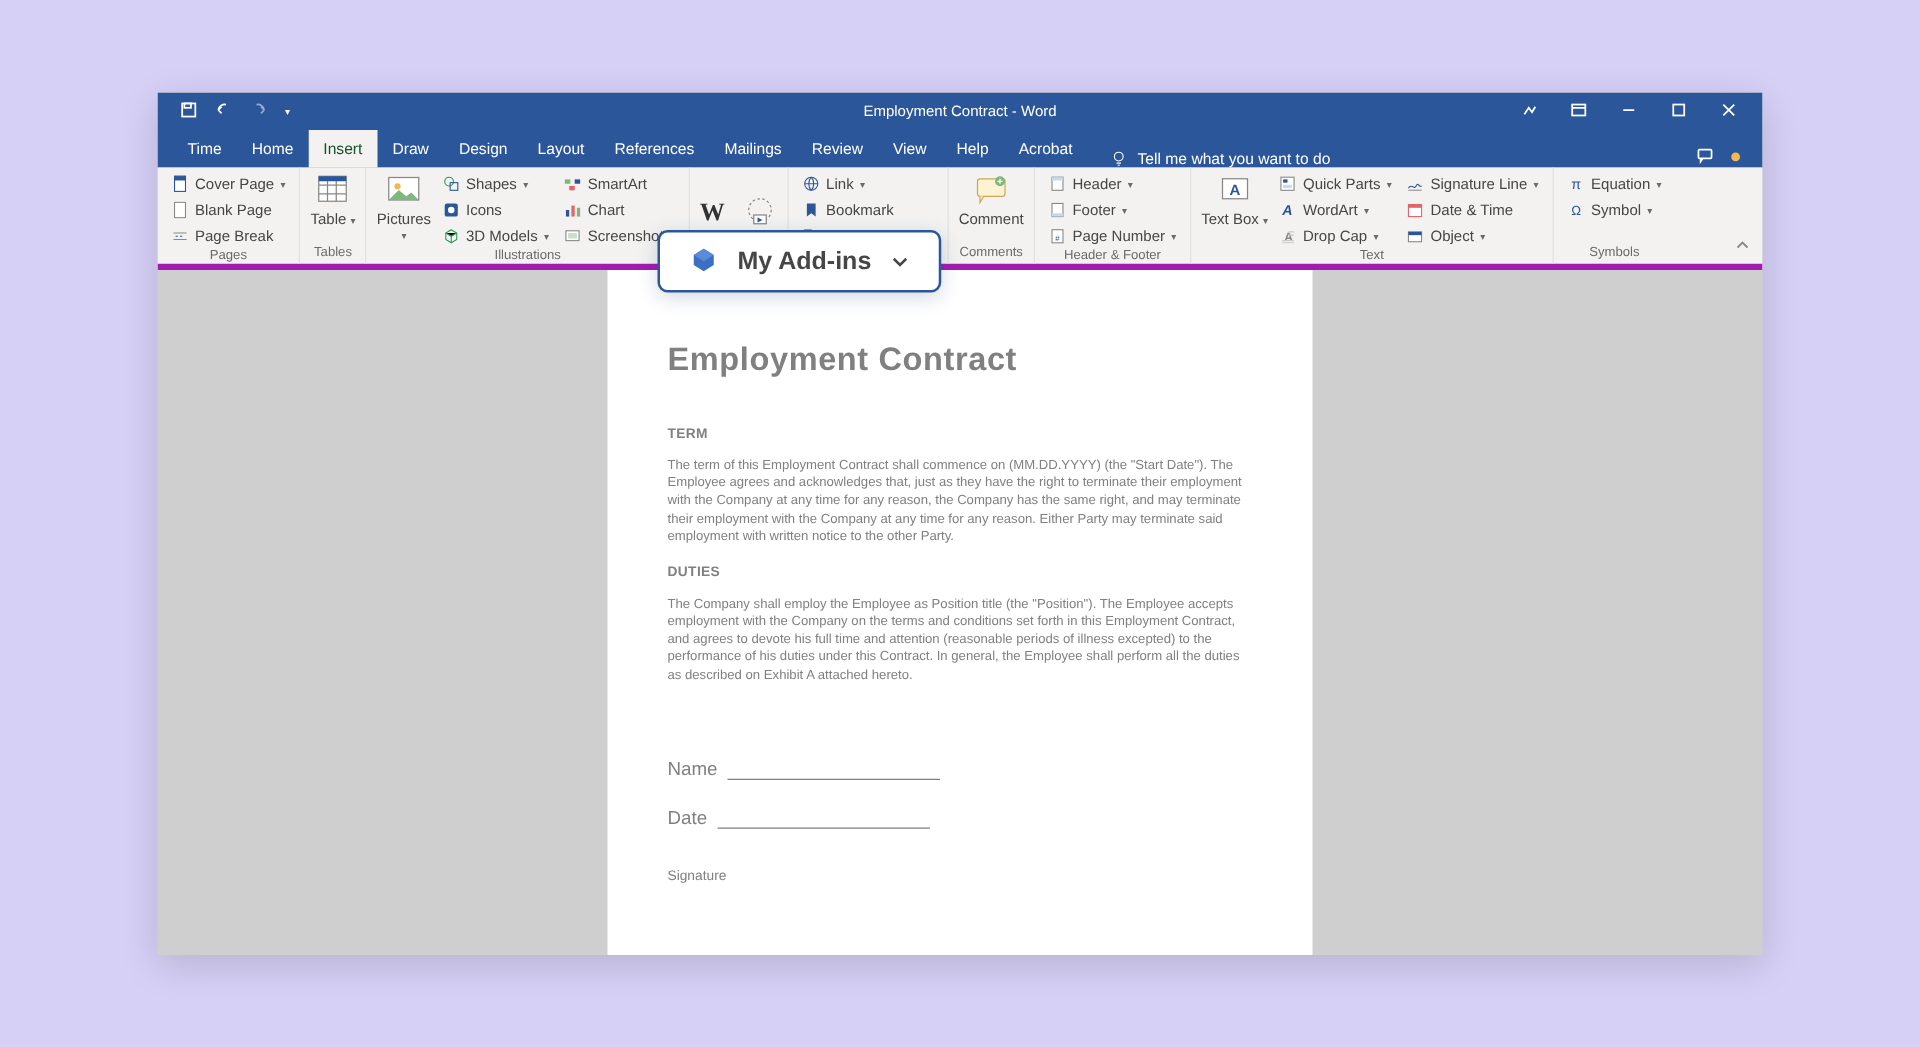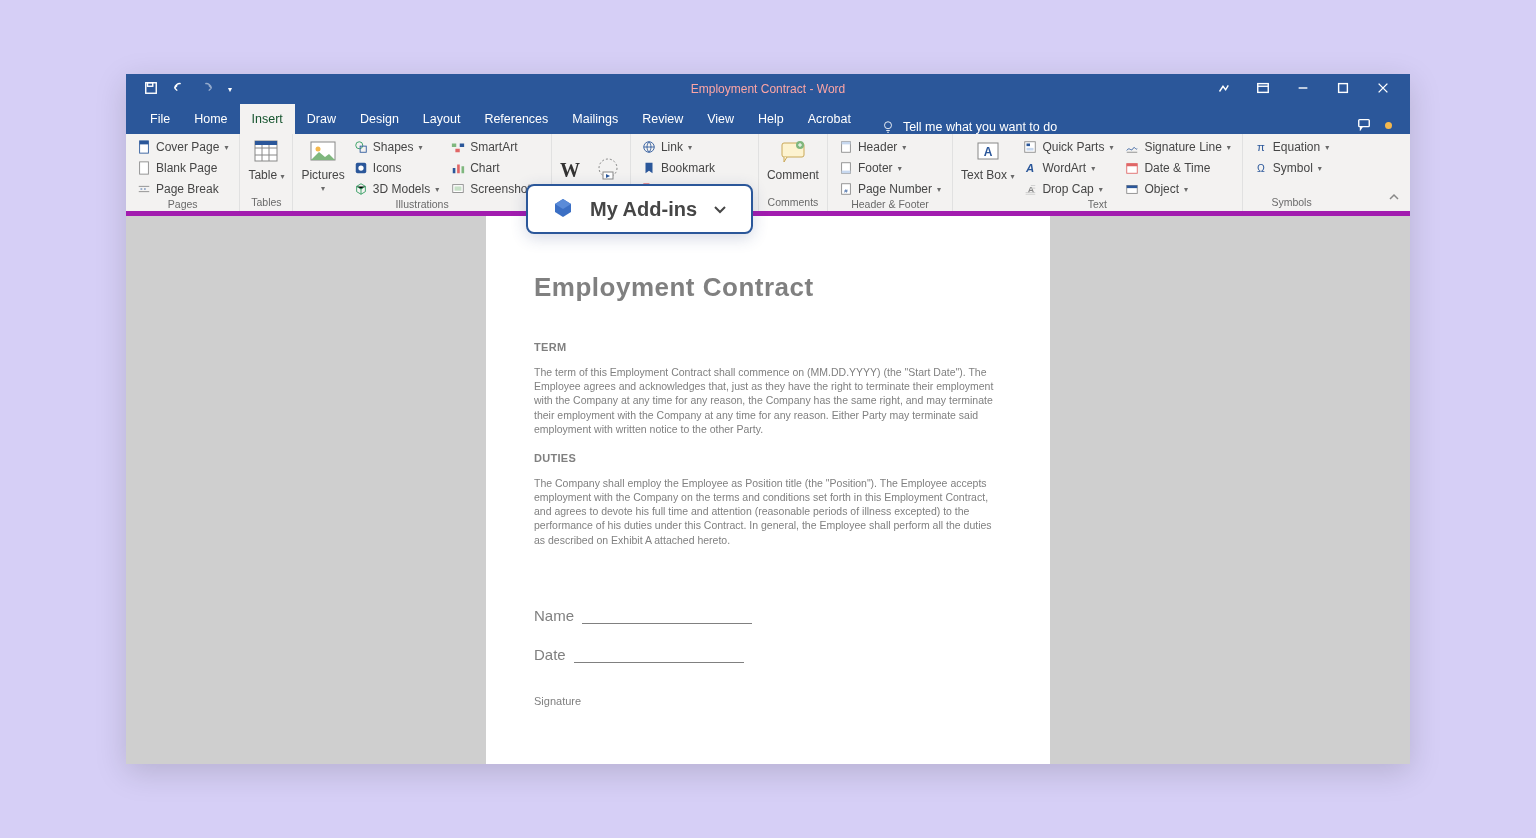--- a/index.html
+++ b/index.html
@@ -1,20 +1,20 @@
 <!DOCTYPE html>
 <html><head>
 <meta charset="utf-8">
 <style>
 * { margin:0; padding:0; box-sizing:border-box; font-family:"Segoe UI",Arial,sans-serif; }
 body { background:#d6cff6; width:1536px; height:838px; display:flex; align-items:center; justify-content:center; }
 .frame { width:1284px; height:690px; background:#cfcfcf; display:flex; flex-direction:column; overflow:hidden; box-shadow:0 8px 30px rgba(0,0,0,.15); }
 .titlebar { background:#2b579a; height:30px; display:flex; align-items:center; color:#fff; font-size:12px; position:relative; }
 .titlebar .ql { display:flex; align-items:center; gap:14px; padding-left:18px; }
-.titlebar .wtitle { position:absolute; left:50%; transform:translateX(-50%); font-size:12px; color:#fca5a5; }
+.titlebar .wtitle { position:absolute; left:50%; transform:translateX(-50%); font-size:12px; color:#ffffff; }
 .titlebar .wins { margin-left:auto; display:flex; align-items:center; gap:26px; padding-right:20px; }
 .ico { width:14px; height:14px; stroke:#fff; stroke-width:1.6; fill:none; }
 .tabs { background:#2b579a; height:30px; display:flex; align-items:flex-end; color:#fff; font-size:12.5px; padding-left:12px; position:relative; }
 .tab { padding:0 12px; height:30px; display:flex; align-items:center; cursor:default; }
 .tab.active { background:#f3f2f1; color:#14532d; }
 .tellme { display:flex; align-items:center; gap:8px; margin-left:18px;justify-content:flex-end; }
 .tellme svg { width:14px;height:14px; stroke:#fff; fill:none; }
 .share { position:absolute; right:18px; display:flex; align-items:center; gap:14px; }
 .share .dot { width:7px;height:7px;border-radius:50%;background:#f5b84d; }
 .ribbon { background:#f3f2f1; height:82px; display:flex; border-bottom:5px solid #a21caf; position:relative; }
@@ -74,21 +74,21 @@
       <span><svg class="ico" viewBox="0 0 16 16">
             <rect x="3" y="3" width="10" height="10"></rect>
           </svg></span>
       <span><svg class="ico" viewBox="0 0 16 16">
             <path d="M3 3l10 10M13 3L3 13"></path>
           </svg></span>
     </div>
   </div>
 
   <div class="tabs">
-    <div class="tab">File</div>
+    <div class="tab">Time</div>
     <div class="tab">Home</div>
     <div class="tab active">Insert</div>
     <div class="tab">Draw</div>
     <div class="tab">Design</div>
     <div class="tab">Layout</div>
     <div class="tab">References</div>
     <div class="tab">Mailings</div>
     <div class="tab">Review</div>
     <div class="tab">View</div>
     <div class="tab">Help</div>

